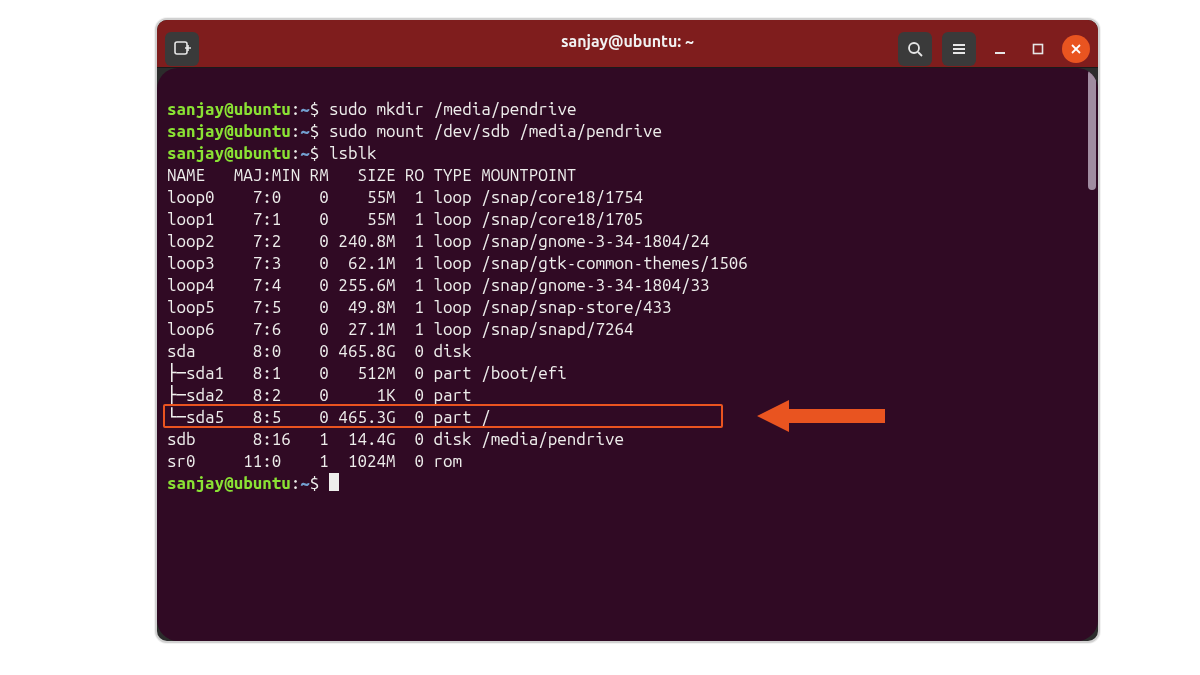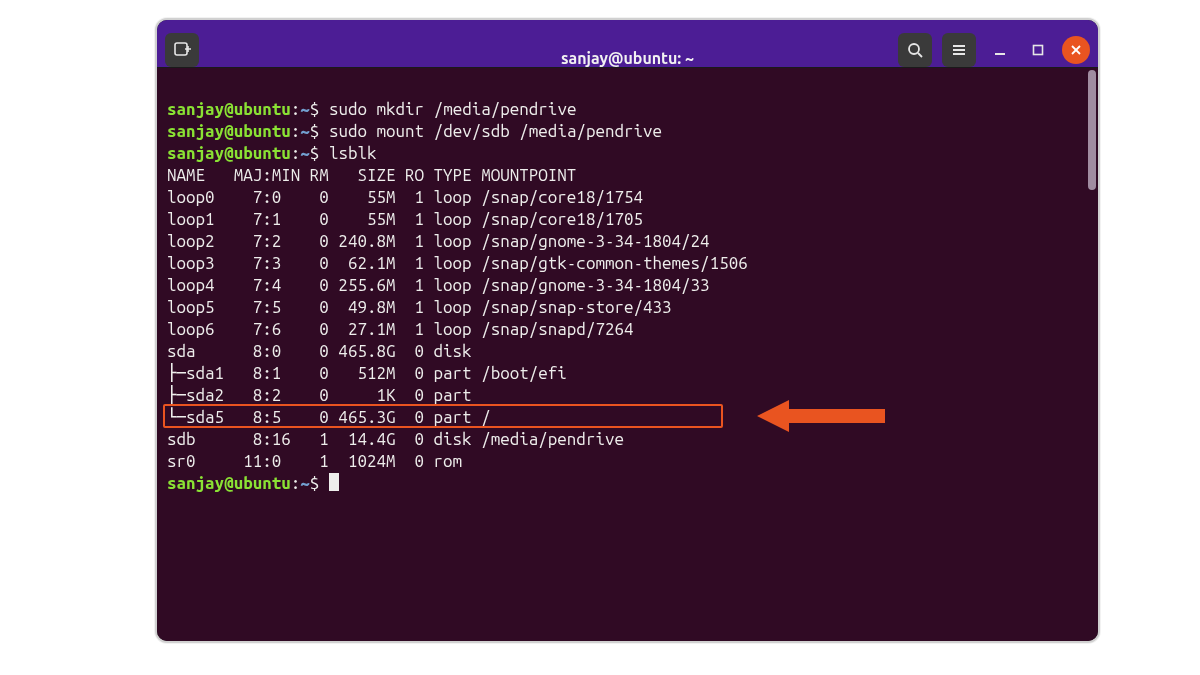--- a/index.html
+++ b/index.html
@@ -19,24 +19,24 @@
     width: 945px;
     height: 625px;
     border: 2px solid #d1d1d1;
     border-radius: 12px;
     overflow: hidden;
     box-shadow: 0 0 0 1px rgba(0,0,0,0.05);
     background: #2c2c2c;
   }
   .titlebar {
     height: 48px;
-    background: #4c1d95;
+    background: #7f1d1d;
     display: flex;
-    align-items: flex-end;
-    padding: 0 8px;
+    align-items: flex-start;
+    padding: 12px 8px;
     position: relative;
     border-bottom: 1px solid #1a1a1a;
   }
   .tb-left { display:flex; align-items:center; }
   .tb-btn {
     width: 34px; height: 34px;
     display:flex; align-items:center; justify-content:center;
     border-radius: 6px;
     background: #3a3a3a;
     margin-right: 6px;
@@ -78,20 +78,21 @@
     background:#e95420;
     display:flex; align-items:center; justify-content:center;
     color:#fff;
   }
   .terminal-body {
     background:#300a24;
     width:100%;
     height:calc(100% - 48px);
     position:relative;
     overflow:hidden;
+    border-radius:21px;
   }
   .terminal-inner {
     padding: 8px 10px 10px 10px;
     color:#eeeeec;
     font-size:17px;
     line-height:22px;
     white-space:pre;
     font-family: "Ubuntu Mono","DejaVu Sans Mono", Consolas, monospace;
   }
   .scrollbar {

